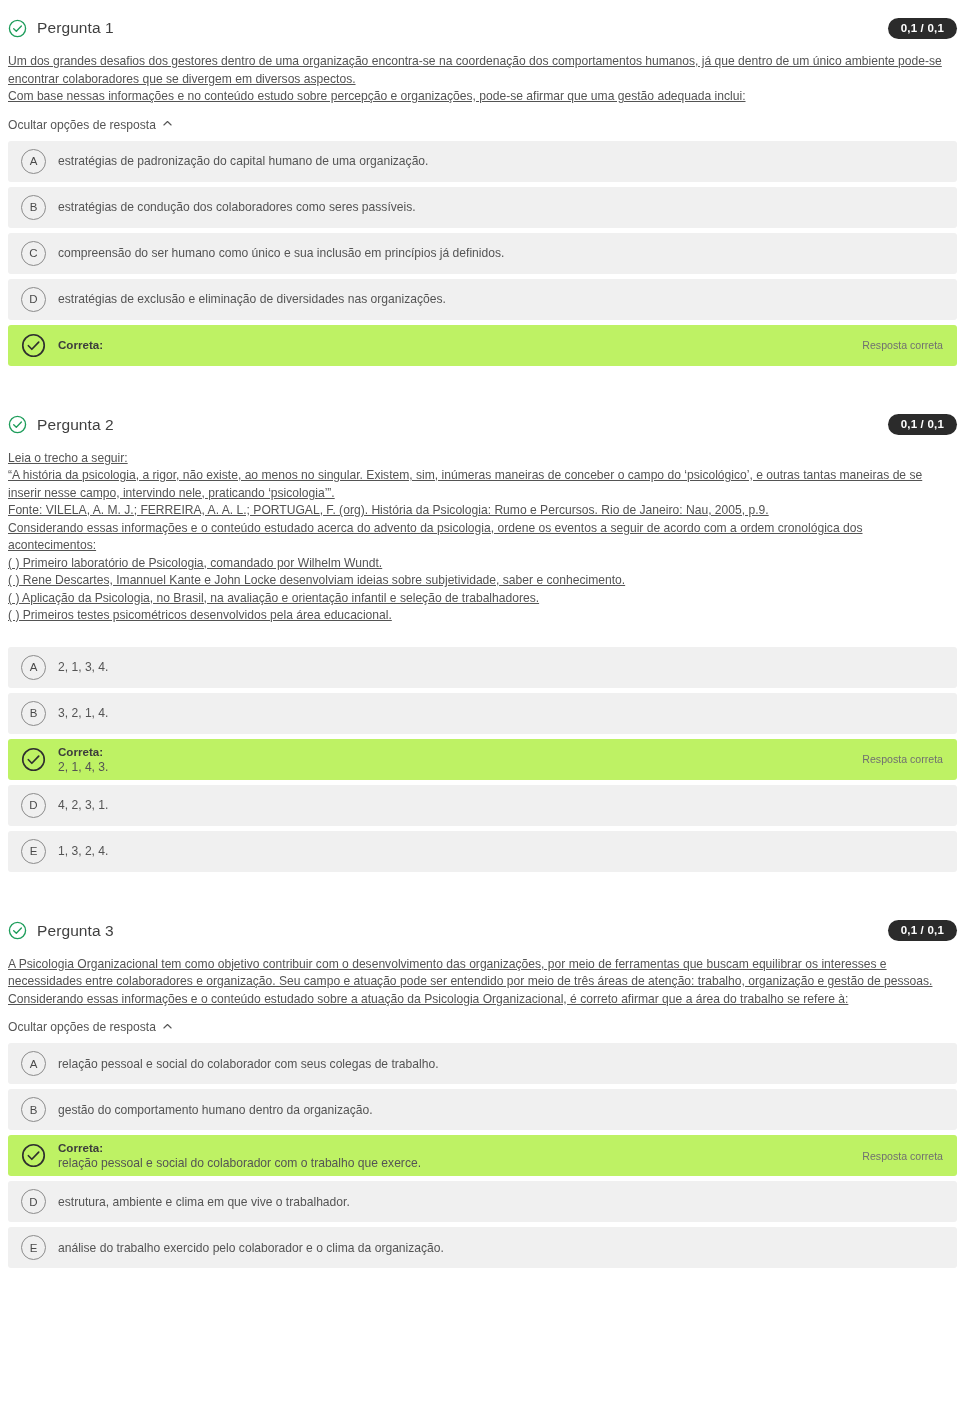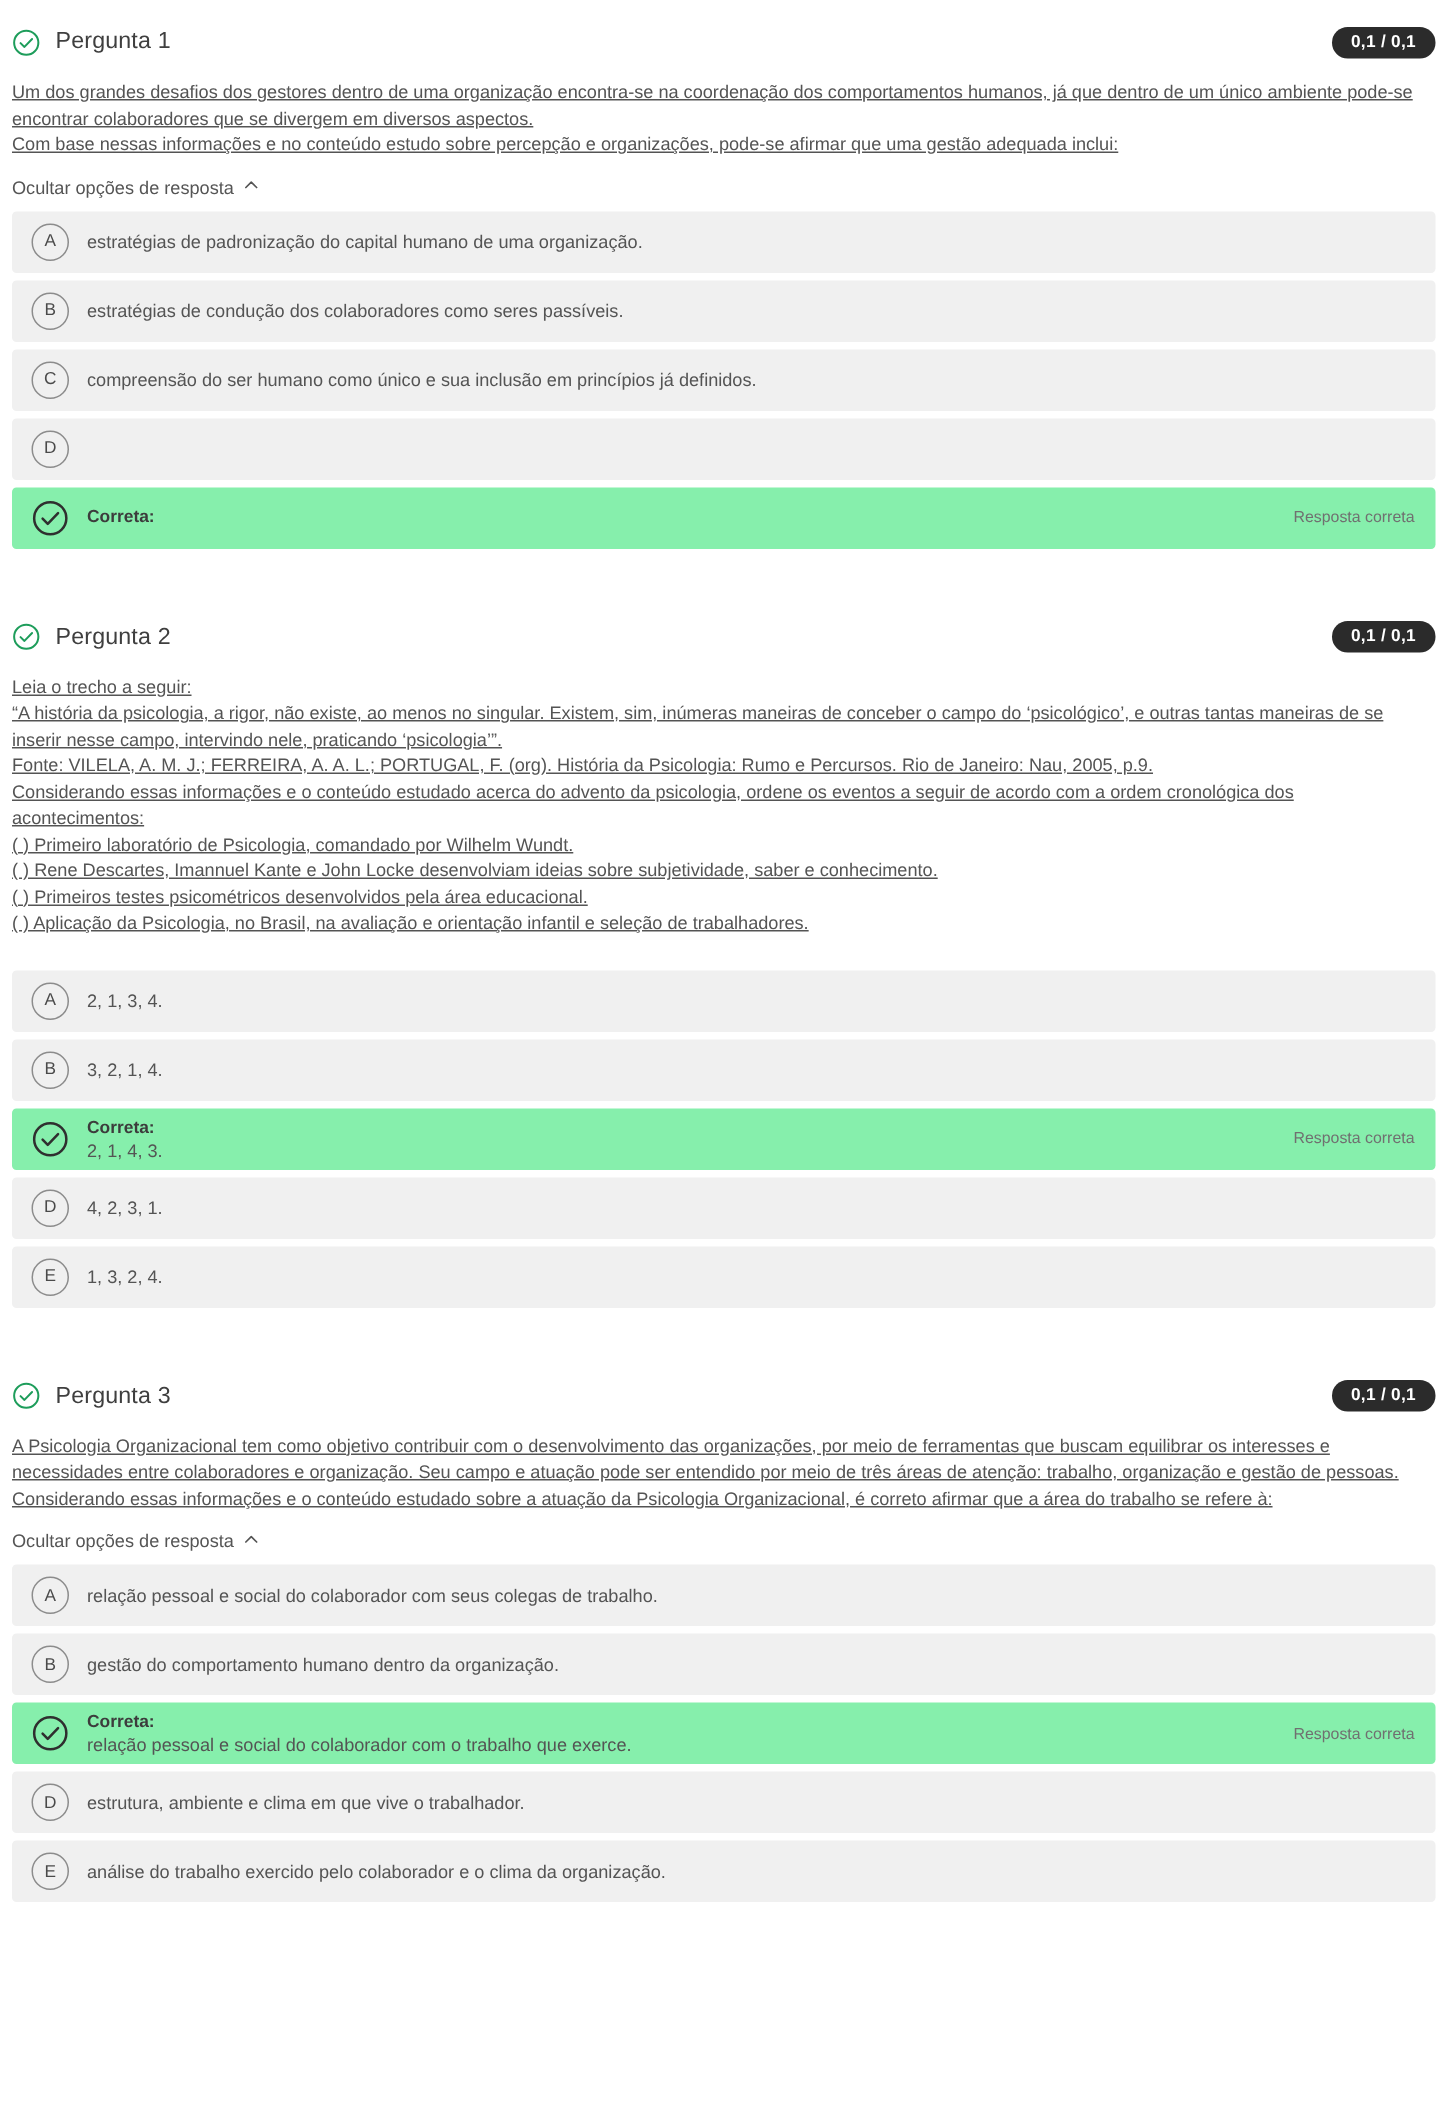--- a/index.html
+++ b/index.html
@@ -82,21 +82,21 @@
     position: relative;
     background: #f0f0f0;
     border-radius: 3px;
     min-height: 41px;
     display: flex;
     align-items: center;
     padding: 4px 14px 4px 13px;
     margin-bottom: 5px;
   }
   .opt.correct {
-    background: #86efac;
+    background: #bef264;
   }
   .opt-letter {
     flex: 0 0 25px;
     width: 25px; height: 25px;
     border: 1px solid #8c8c8c;
     border-radius: 50%;
     color: #4a4a4a;
     font-size: 11.5px;
     display: flex;
     align-items: center;
@@ -169,20 +169,21 @@
         <div class="opt">
           <span class="opt-letter">B</span>
           <span class="opt-text">estratégias de condução dos colaboradores como seres passíveis.</span>
         </div>
         <div class="opt">
           <span class="opt-letter">C</span>
           <span class="opt-text">compreensão do ser humano como único e sua inclusão em princípios já definidos.</span>
         </div>
         <div class="opt">
           <span class="opt-letter">D</span>
+          <span class="opt-text">estratégias de exclusão e eliminação de diversidades nas organizações.</span>
         </div>
         <div class="opt correct">
           <span class="opt-check"><svg viewBox="0 0 24 24" width="25" height="25" aria-hidden="true">
               <circle cx="12" cy="12" r="10.3" fill="none" stroke="#2f2f2f" stroke-width="1.6"></circle>
               <path d="M7.1 12.2 L10.4 15.6 L17.0 8.7" fill="none" stroke="#2f2f2f" stroke-width="1.6" stroke-linecap="round" stroke-linejoin="round"></path>
             </svg></span>
           <div>
             <span class="opt-correct-label">Correta:</span>
           </div>
           <span class="opt-right-note">Resposta correta</span>
@@ -198,22 +199,22 @@
         <span class="q-title">Pergunta 2</span>
         <span class="q-score">0,1 / 0,1</span>
       </div>
       <div class="q-body">
         <p>Leia o trecho a seguir:</p>
         <p>“A história da psicologia, a rigor, não existe, ao menos no singular. Existem, sim, inúmeras maneiras de conceber o campo do ‘psicológico’, e outras tantas maneiras de se inserir nesse campo, intervindo nele, praticando ‘psicologia’”.</p>
         <p>Fonte: VILELA, A. M. J.; FERREIRA, A. A. L.; PORTUGAL, F. (org). História da Psicologia: Rumo e Percursos. Rio de Janeiro: Nau, 2005, p.9.</p>
         <p>Considerando essas informações e o conteúdo estudado acerca do advento da psicologia, ordene os eventos a seguir de acordo com a ordem cronológica dos acontecimentos:</p>
         <p>( ) Primeiro laboratório de Psicologia, comandado por Wilhelm Wundt.</p>
         <p>( ) Rene Descartes, Imannuel Kante e John Locke desenvolviam ideias sobre subjetividade, saber e conhecimento.</p>
+        <p>( ) Aplicação da Psicologia, no Brasil, na avaliação e orientação infantil e seleção de trabalhadores.</p>
         <p>( ) Primeiros testes psicométricos desenvolvidos pela área educacional.</p>
-        <p>( ) Aplicação da Psicologia, no Brasil, na avaliação e orientação infantil e seleção de trabalhadores.</p>
       </div>
       <div style="height: 22px;"></div>
       <div class="options">
         <div class="opt">
           <span class="opt-letter">A</span>
           <span class="opt-text">2, 1, 3, 4.</span>
         </div>
         <div class="opt">
           <span class="opt-letter">B</span>
           <span class="opt-text">3, 2, 1, 4.</span>

